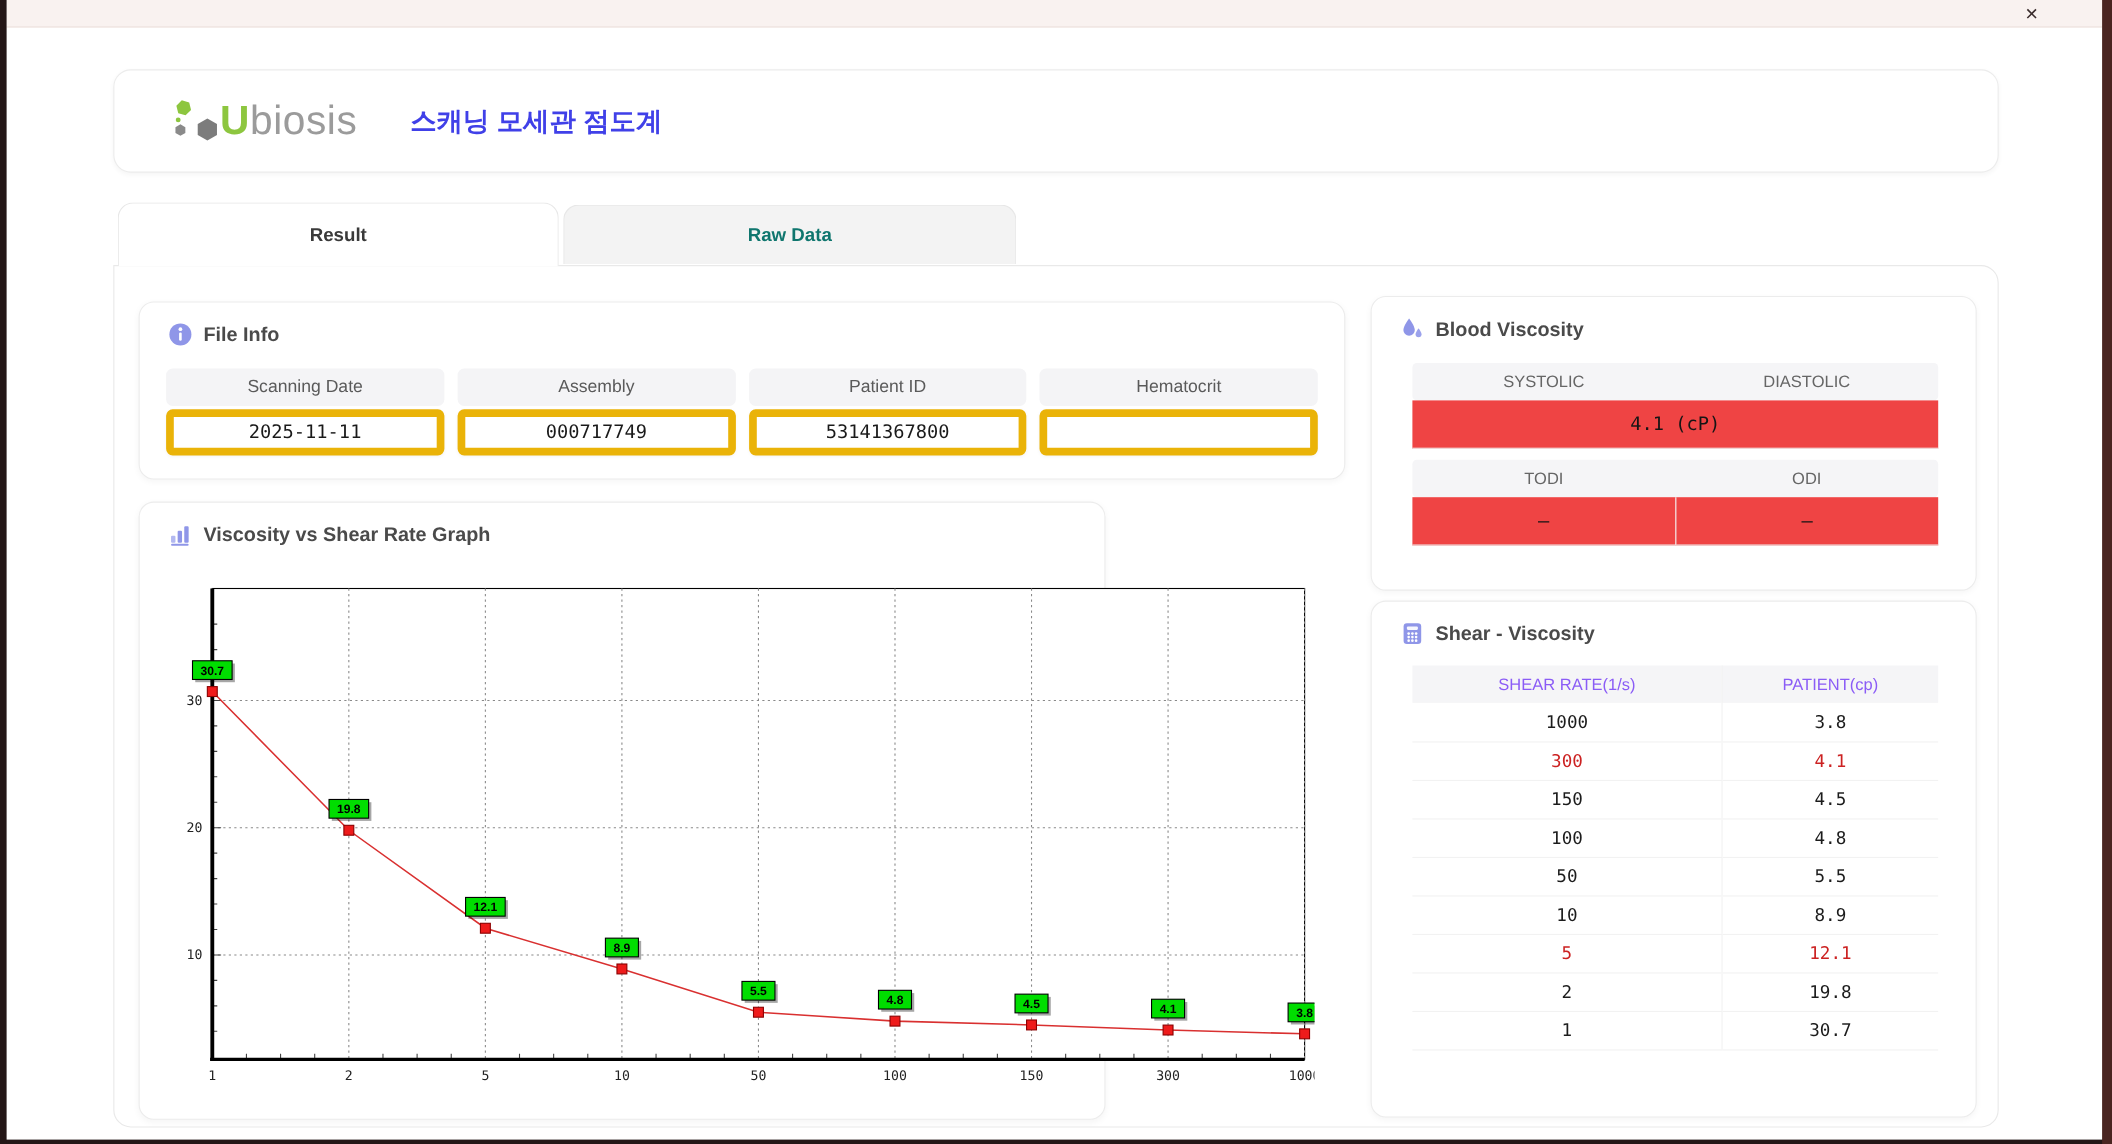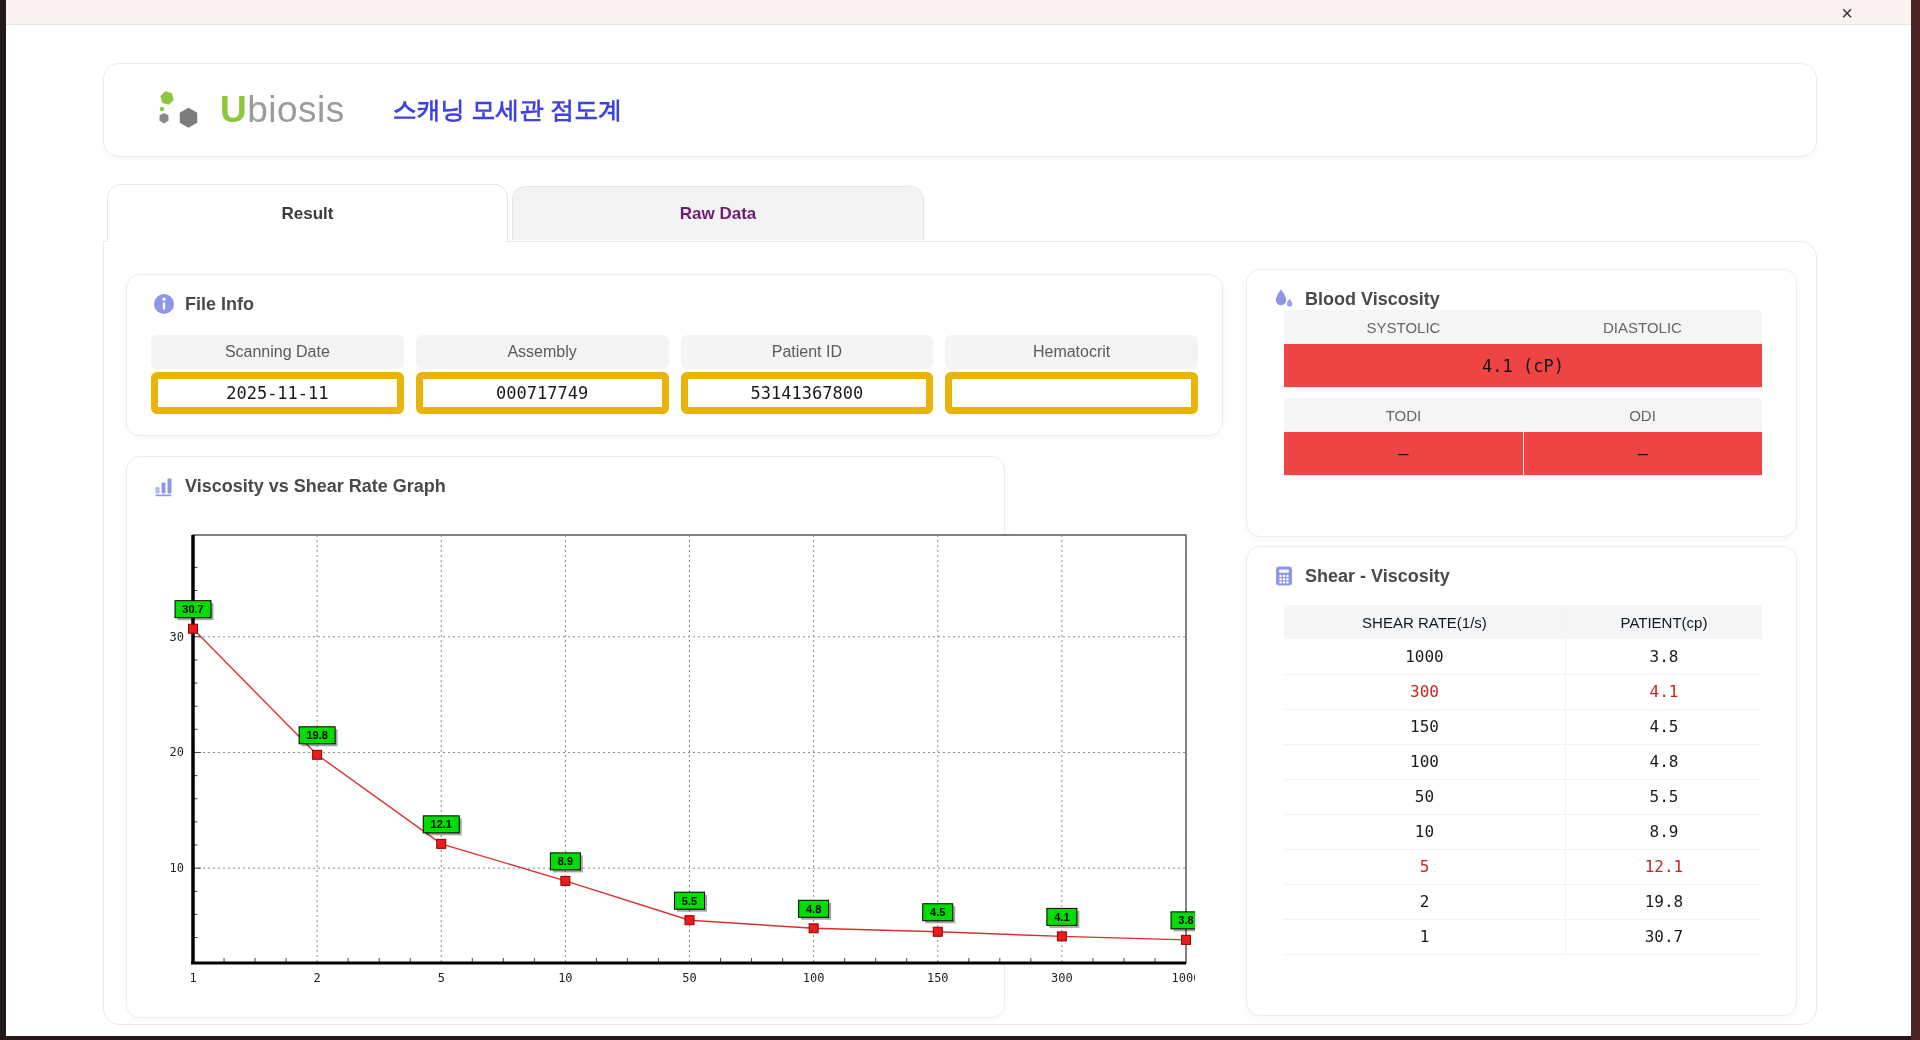--- a/index.html
+++ b/index.html
@@ -10,30 +10,30 @@
   .frame-left  { position:absolute; left:0; top:0; width:6px; height:1040px; background:#241717; z-index:60; }
   .frame-right { position:absolute; right:0; top:0; width:9px; height:1040px; background:#4a2521; z-index:60; }
   .frame-bottom{ position:absolute; left:0; bottom:0; width:1920px; height:4px; background:#241717; z-index:59; }
   .topbar { position:absolute; left:6px; top:0; width:1905px; height:25px; background:#f9f2f0; border-bottom:1px solid #ece0dc; z-index:58; }
   .close-btn { position:absolute; right:52px; top:1px; width:24px; height:24px; display:flex; align-items:center; justify-content:center; font-size:20px; color:#3a2c2c; cursor:default; }
 
   
   .header-card { position:absolute; left:103px; top:63px; width:1714px; height:94px; background:#fff;
     border:1px solid #ececec; border-radius:16px; box-shadow:0 2px 5px rgba(0,0,0,0.04);
     display:flex; align-items:center; padding-left:50px; }
-  .logo { display:flex; align-items:center; gap:20px;justify-content:space-between; }
+  .logo { display:flex; align-items:center; gap:0;justify-content:space-between; }
   .logo-text { font-size:37px; font-weight:500; color:#9b9b9b; letter-spacing:0.5px; }
   .logo-text .u { color:#8dc63f; font-weight:600; }
   .app-title { margin-left:48px; font-size:24px; font-weight:700; color:#4040e8; }
 
   
   .tab { position:absolute; height:58px; display:flex; align-items:center; justify-content:center;
     font-size:17px; font-weight:700; border:1px solid #e7e7e7; border-bottom:none; border-radius:14px 14px 0 0; }
   .tab-result { left:107px; top:184px; width:401px; background:#fff; color:#3a3a3a; z-index:3; }
-  .tab-raw { left:512px; top:186px; width:412px; height:54px; background:#f3f3f3; color:#701a75; z-index:1; }
+  .tab-raw { left:512px; top:186px; width:412px; height:54px; background:#f3f3f3; color:#0f766e; z-index:1; }
 
   
   .panel { position:absolute; left:103px; top:241px; width:1714px; height:784px; background:#fff;
     border:1px solid #e9e9e9; border-radius:0 16px 16px 16px; z-index:2; }
 
   .card { position:absolute; background:#fff; border:1px solid #ececec; border-radius:14px;
     box-shadow:0 2px 6px rgba(0,0,0,0.04); }
   .card-heading { position:absolute; left:26px; top:18px; display:flex; align-items:center; gap:10px;
     font-size:18px; font-weight:700; color:#4a4a4a; }
 
@@ -45,33 +45,33 @@
   
   .fields { position:absolute; left:24px; top:60px; right:24px; display:flex; gap:12px; }
   .field { flex:1; }
   .field-label { height:34px; background:#f4f4f6; border-radius:6px; display:flex; align-items:center;
     justify-content:center; font-size:16px; color:#5a5a5a; }
   .field-value { margin-top:3px; height:42px; background:#fff; border:7px solid #eab308; border-radius:6px;
     box-shadow:0 1px 3px rgba(0,0,0,0.04); display:flex; align-items:center; justify-content:center;
     font-family:"DejaVu Sans Mono", monospace; font-size:17px; color:#1a1a1a; }
 
   
-  .bv-table { position:absolute; left:37px; top:40px; width:478px; }
+  .bv-table { position:absolute; left:37px; top:60px; width:478px; }
   .bv-row { display:flex; }
   .bv-head { background:#f5f5f7; border-radius:4px; }
   .bv-head .bv-cell { height:34px; font-size:15px; color:#666; font-family:"Liberation Sans", sans-serif; }
   .bv-cell { flex:1; display:flex; align-items:center; justify-content:center; }
   .bv-vals .bv-cell { height:44px; font-family:"DejaVu Sans Mono", monospace; font-size:17px; color:#151515;
     background:#ef4444; border-bottom:1px solid #f0f0f0; }
   .bv-vals .bv-cell + .bv-cell { border-left:1px solid #f2f2f2; }
   .bv-group + .bv-group { margin-top:10px; }
 
   
   .sv-table { position:absolute; left:37px; top:58px; width:478px; border-collapse:collapse; }
-  .sv-table th { height:34px; background:#f5f5f7; font-size:15px; color:#0f172a; font-weight:400; }
+  .sv-table th { height:34px; background:#f5f5f7; font-size:15px; color:#8b5cf6; font-weight:400; }
   .sv-table td { height:35px; text-align:center; font-family:"DejaVu Sans Mono", monospace; font-size:16px;
     color:#1c1c1c; border-bottom:1px solid #f2f2f2; }
   .sv-table td + td, .sv-table th + th { border-left:1px solid #f2f2f2; }
   .sv-table tr.hl td { color:#cc2222; }
 
   .chart-wrap { position:absolute; left:28px; top:70px; }
 </style>
 </head>
 <body>
 

